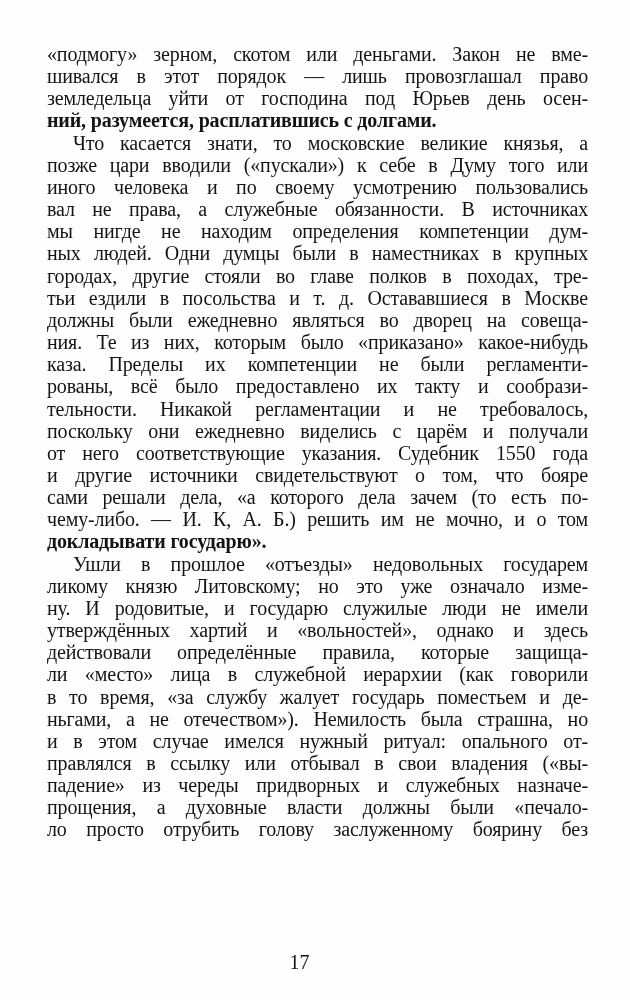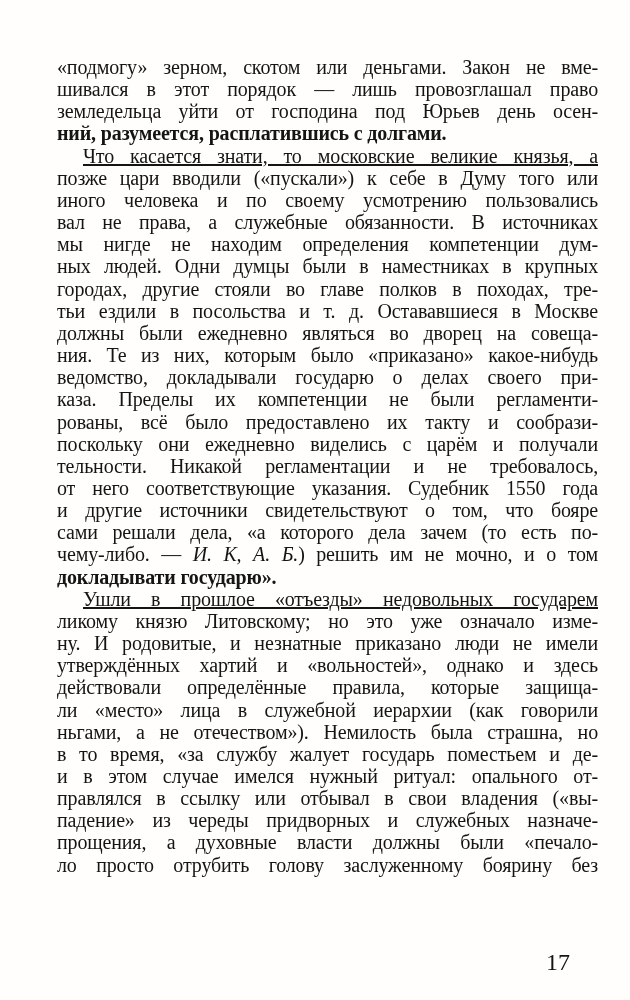--- a/index.html
+++ b/index.html
@@ -11,56 +11,53 @@
     position: relative;
     width: 630px;
     height: 1000px;
     background: #fffefd;
     font-family: "Liberation Serif", "DejaVu Serif", serif;
     color: #161412;
     overflow: hidden;
   }
   .text-block {
     position: absolute;
-    left: 57px;
+    left: 47px;
     top: 43px;
     width: 541px;
-    margin-top: 13px;
   }
   .paragraph {
     margin: 0;
     padding: 0;
   }
   .line {
     font-size: 20px;
     line-height: 22.15px;
     letter-spacing: -0.15px;
     text-align: justify;
     text-align-last: justify;
     -moz-text-align-last: justify;
   }
   .line.para-end {
     text-align-last: left;
     font-weight: bold;
     -moz-text-align-last: left;
   }
   .paragraph.indented .line:first-child {
     text-indent: 26px;
-    text-decoration: underline;
   }
   .italic {
-    font-style: italic;
   }
   .page-number {
     position: absolute;
     top: 951px;
     left: 29px;
     width: 541px;
-    text-align: right;
-    font-size: 24px;
+    text-align: center;
+    font-size: 20px;
     line-height: 22px;
   }
 </style>
 </head>
 <body>
 
 <div class="book-page">
   <div class="text-block">
       <div class="paragraph">
         <div class="line">«подмогу» зерном, скотом или деньгами. Закон не вме-</div>
@@ -72,40 +69,39 @@
         <div class="line">Что касается знати, то московские великие князья, а</div>
         <div class="line">позже цари вводили («пускали») к себе в Думу того или</div>
         <div class="line">иного человека и по своему усмотрению пользовались</div>
         <div class="line">вал не права, а служебные обязанности. В источниках</div>
         <div class="line">мы нигде не находим определения компетенции дум-</div>
         <div class="line">ных людей. Одни думцы были в наместниках в крупных</div>
         <div class="line">городах, другие стояли во главе полков в походах, тре-</div>
         <div class="line">тьи ездили в посольства и т. д. Остававшиеся в Москве</div>
         <div class="line">должны были ежедневно являться во дворец на совеща-</div>
         <div class="line">ния. Те из них, которым было «приказано» какое-нибудь</div>
-        <div class="line">ведомство, докладывали государю о делах своего при-</div>
         <div class="line">каза. Пределы их компетенции не были регламенти-</div>
         <div class="line">рованы, всё было предоставлено их такту и сообрази-</div>
+        <div class="line">тельности. Никакой регламентации и не требовалось,</div>
         <div class="line">поскольку они ежедневно виделись с царём и получали</div>
-        <div class="line">тельности. Никакой регламентации и не требовалось,</div>
         <div class="line">от него соответствующие указания. Судебник 1550 года</div>
         <div class="line">и другие источники свидетельствуют о том, что бояре</div>
         <div class="line">сами решали дела, «а которого дела зачем (то есть по-</div>
         <div class="line">чему-либо. — <span class="italic">И. К, А. Б.</span>) решить им не мочно, и о том</div>
         <div class="line para-end">докладывати государю».</div>
       </div>
       <div class="paragraph indented">
         <div class="line">Ушли в прошлое «отъезды» недовольных государем</div>
         <div class="line">ликому князю Литовскому; но это уже означало изме-</div>
-        <div class="line">ну. И родовитые, и незнатные приказано люди не имели</div>
+        <div class="line">ну. И родовитые, и государю служилые люди не имели</div>
         <div class="line">утверждённых хартий и «вольностей», однако и здесь</div>
         <div class="line">действовали определённые правила, которые защища-</div>
         <div class="line">ли «место» лица в служебной иерархии (как говорили</div>
+        <div class="line">в то время, «за службу жалует государь поместьем и де-</div>
         <div class="line">ньгами, а не отечеством»). Немилость была страшна, но</div>
-        <div class="line">в то время, «за службу жалует государь поместьем и де-</div>
         <div class="line">и в этом случае имелся нужный ритуал: опального от-</div>
         <div class="line">правлялся в ссылку или отбывал в свои владения («вы-</div>
         <div class="line">падение» из череды придворных и служебных назначе-</div>
         <div class="line">прощения, а духовные власти должны были «печало-</div>
         <div class="line">ло просто отрубить голову заслуженному боярину без</div>
       </div>
     </div>
   <div class="page-number">17</div>
 </div>
 

